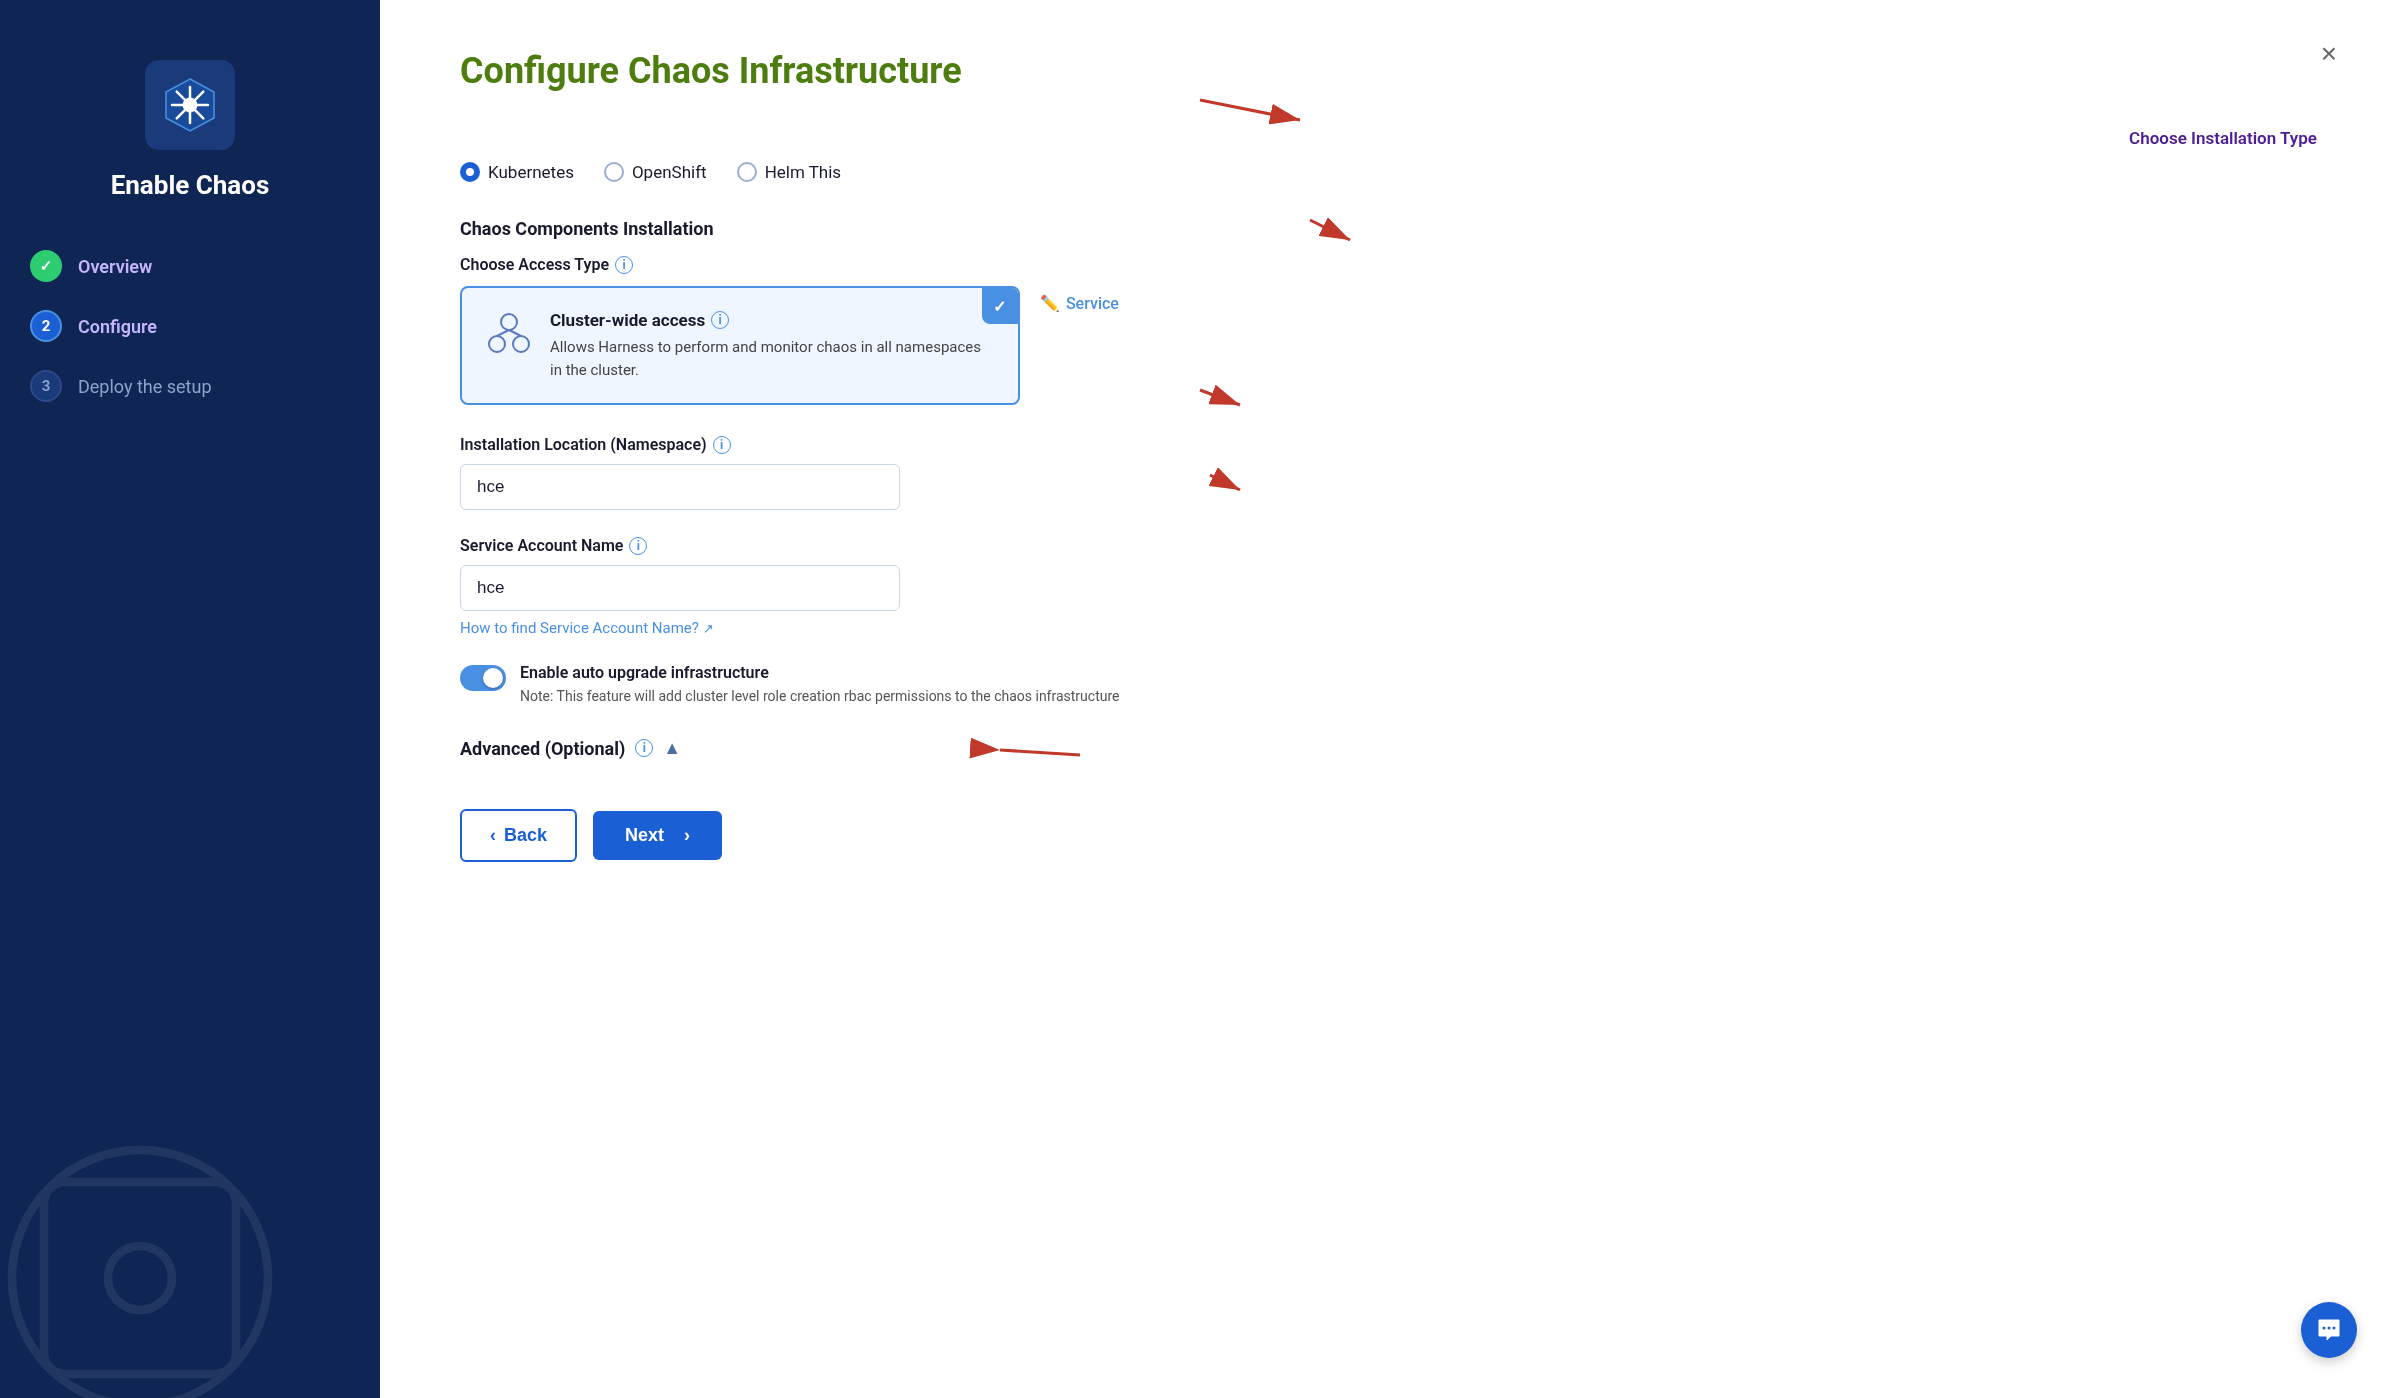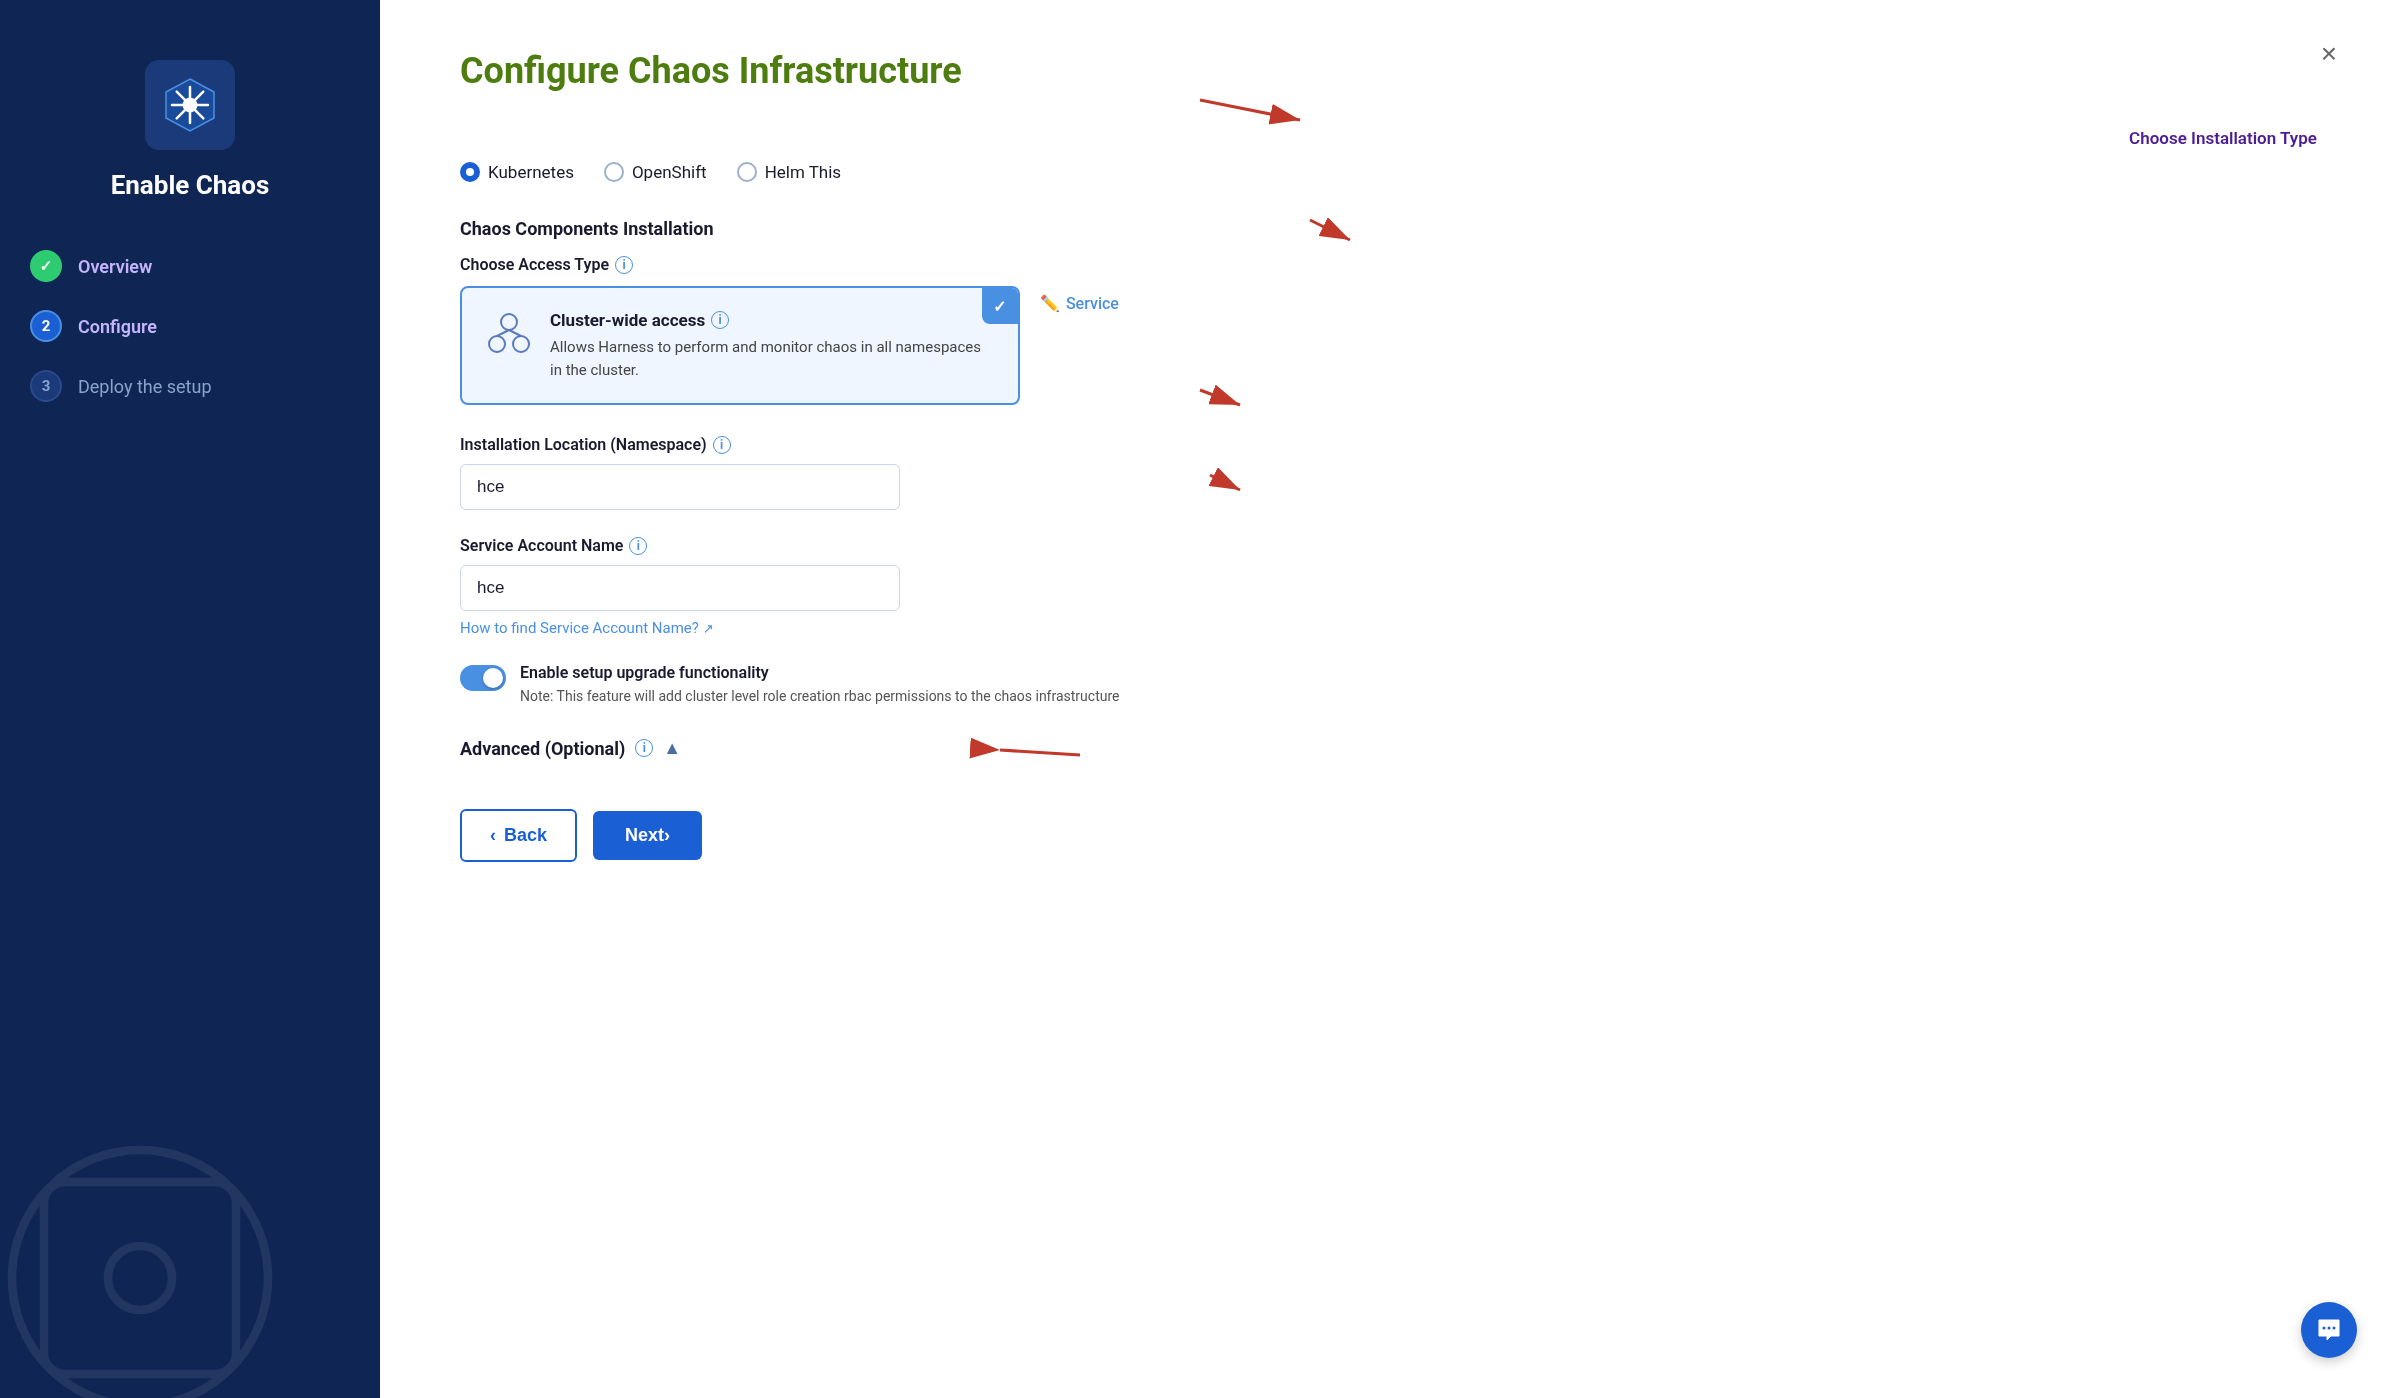--- a/index.html
+++ b/index.html
@@ -409,21 +409,21 @@
       padding: 14px 32px;
       border: none;
       border-radius: 6px;
       background: #1a5fd4;
       color: white;
       font-size: 18px;
       font-weight: 600;
       cursor: pointer;
       display: flex;
       align-items: center;
-      gap: 0;
+      gap: 20px;
     }
 
     
     .chat-bubble {
       position: fixed;
       bottom: 40px;
       right: 40px;
       width: 56px;
       height: 56px;
       background: #1a5fd4;
@@ -558,21 +558,21 @@
     </a>
   </div>
 
   <div class="toggle-row">
     <label class="toggle">
 
       <div class="toggle-track"></div>
       <div class="toggle-thumb"></div>
     </label>
     <div class="toggle-text">
-      <strong>Enable setup upgrade functionality</strong>
+      <strong>Enable auto upgrade infrastructure</strong>
       <p>Note: This feature will add cluster level role creation rbac permissions to the chaos infrastructure</p>
     </div>
   </div>
 
   <div class="advanced-row">
     <span class="advanced-label">Advanced (Optional)</span>
     <span class="info-icon">i</span>
     <span class="chevron-icon">▲</span>
   </div>
 

